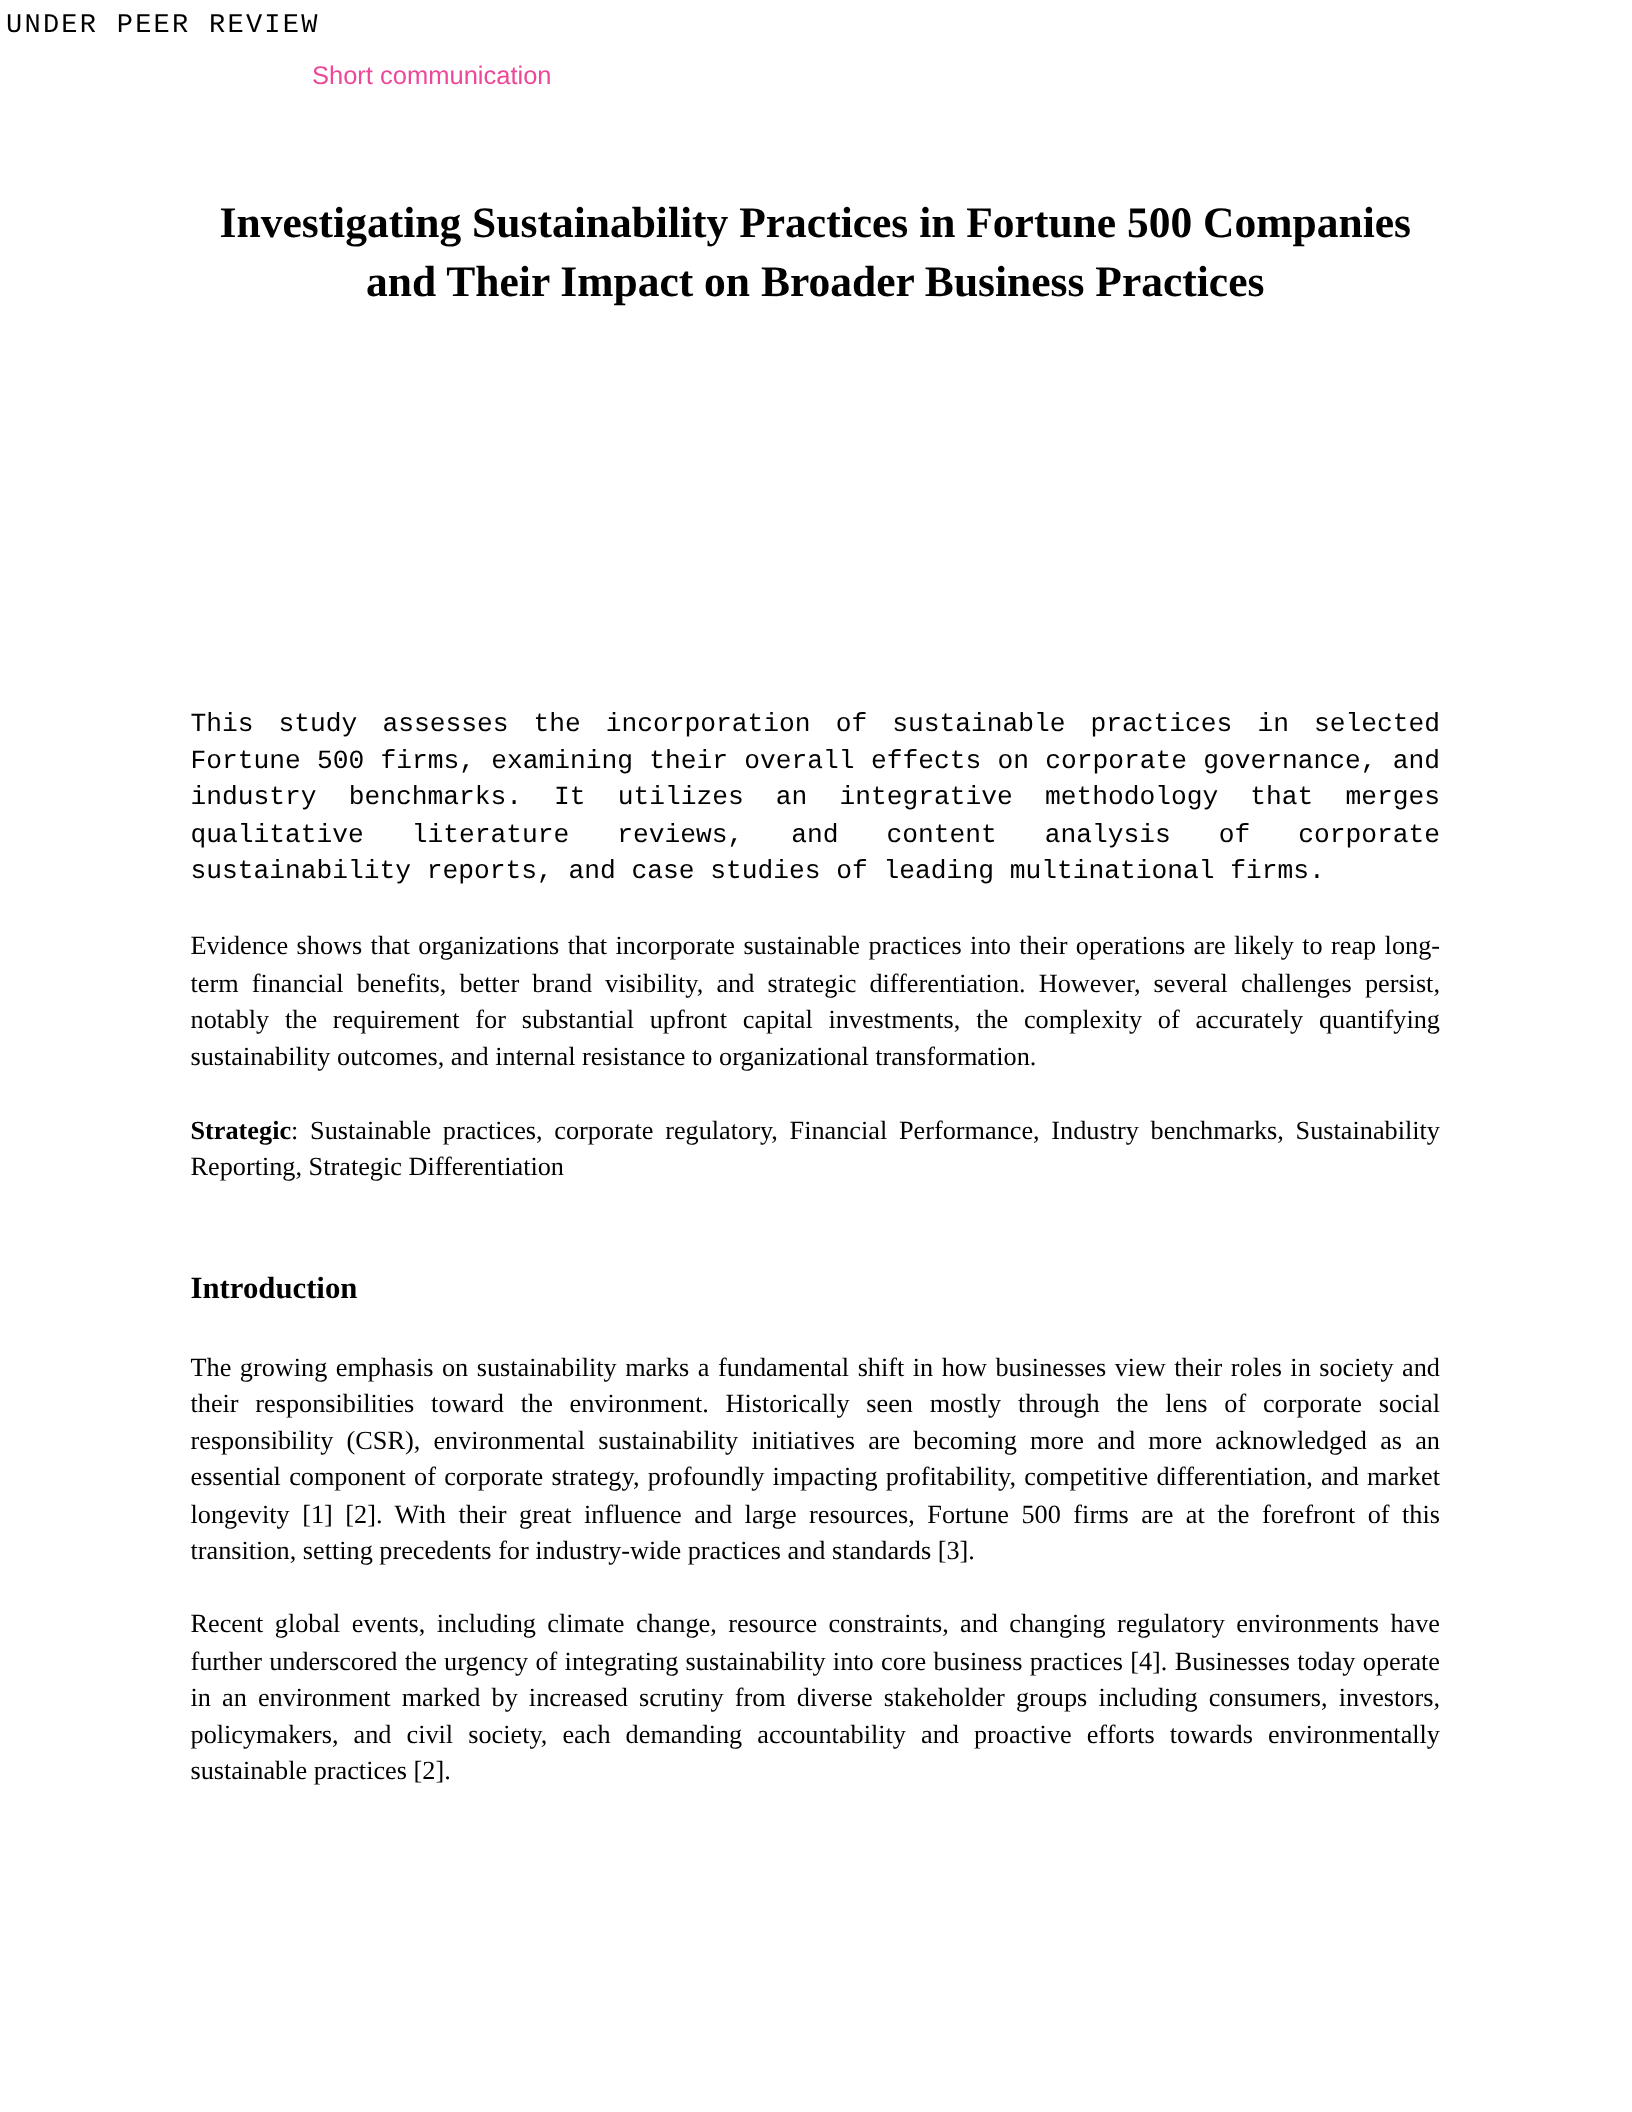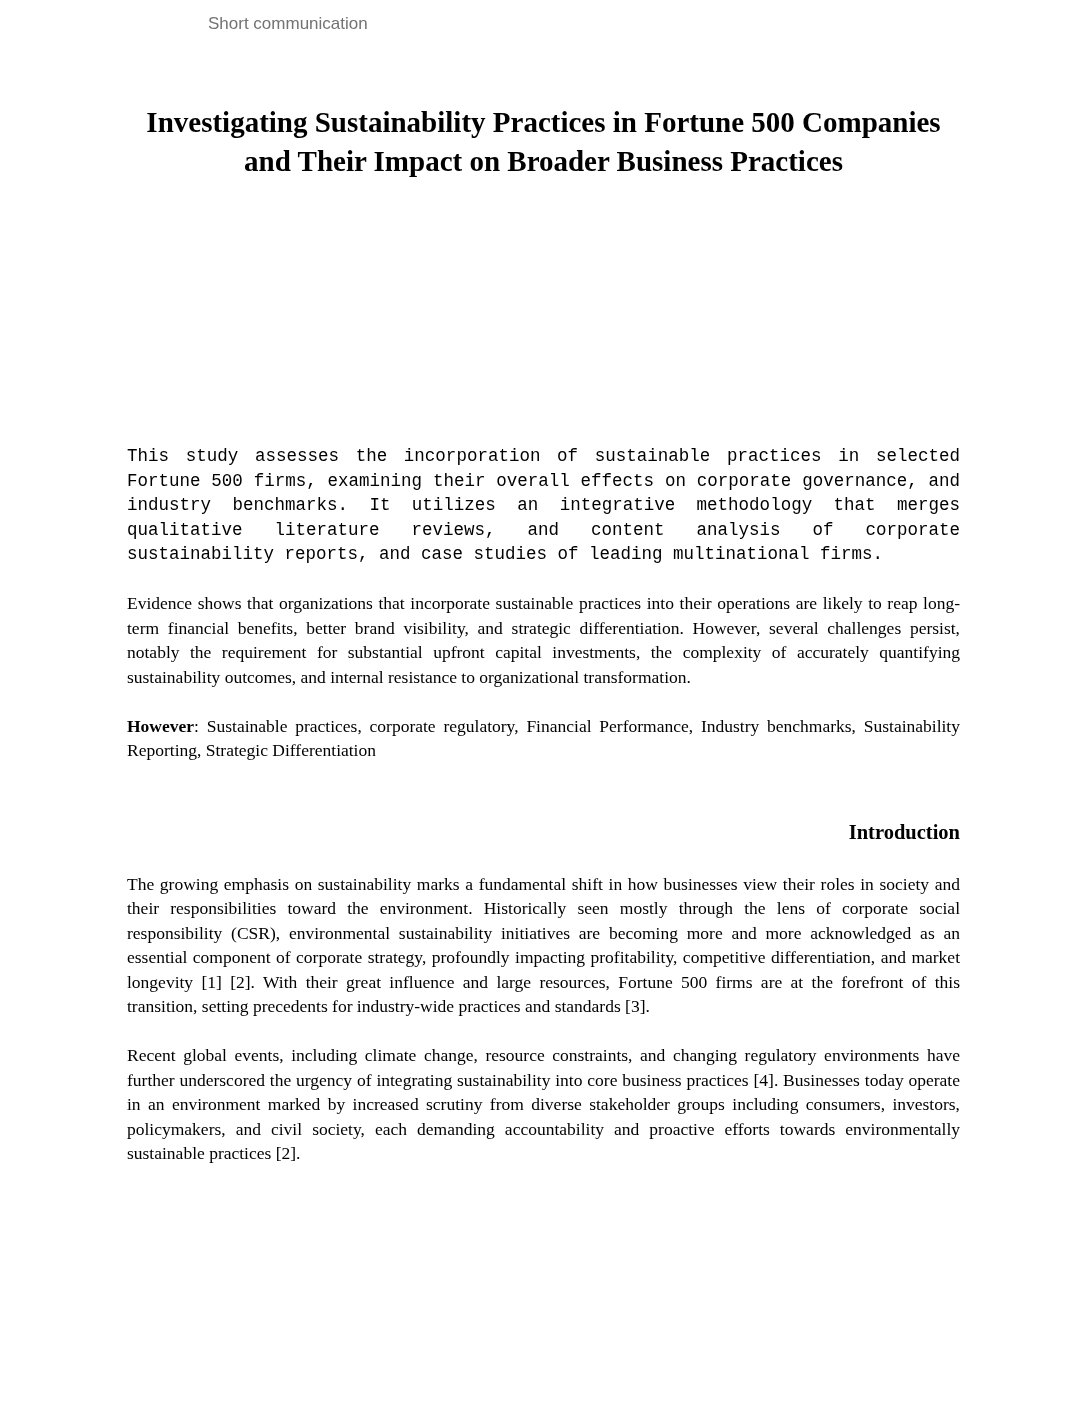--- a/index.html
+++ b/index.html
@@ -21,21 +21,21 @@
     font-size: 18px;
     letter-spacing: 1.5px;
     padding: 7px 0 0 4px;
     color: #000000;
     white-space: pre;
   }
   .doc-type {
     font-family: "Liberation Sans", "DejaVu Sans", sans-serif;
     font-size: 17px;
     margin: 14px 0 0 208px;
-    color: #737373;
+    color: #ec4899;
   }
   .content {
     margin: 0 128px 0 127px;
     font-family: "Liberation Serif", "DejaVu Serif", serif;
     font-size: 17.5px;
     line-height: 24.5px;
     text-align: justify;
     color: #000000;
   }
   .paper-title {
@@ -52,43 +52,44 @@
   p.abstract-first {
     margin-top: 263px;
     font-family: Liberation Mono, monospace;
   }
   .section-heading {
     font-family: "Liberation Serif", "DejaVu Serif", serif;
     font-size: 20.5px;
     line-height: 26px;
     font-weight: bold;
     margin: 56px 0 27px 0;
-    text-align: right;
+    text-align: left;
   }
   .kw-label {
     font-weight: bold;
   }
 </style>
 </head>
 <body>
 
 <div class="page">
 
+  <div class="review-banner">UNDER PEER REVIEW</div>
 
   <div class="doc-type">Short communication</div>
 
   <div class="content">
 
     <h1 class="paper-title">Investigating Sustainability Practices in Fortune 500 Companies and Their Impact on Broader Business Practices</h1>
 
     <p class="body abstract-first">This study assesses the incorporation of sustainable practices in selected Fortune 500 firms, examining their overall effects on corporate governance, and industry benchmarks. It utilizes an integrative methodology that merges qualitative literature reviews, and content analysis of corporate sustainability reports, and case studies of leading multinational firms.</p>
 
     <p class="body">Evidence shows that organizations that incorporate sustainable practices into their operations are likely to reap long-term financial benefits, better brand visibility, and strategic differentiation. However, several challenges persist, notably the requirement for substantial upfront capital investments, the complexity of accurately quantifying sustainability outcomes, and internal resistance to organizational transformation.</p>
 
-    <p class="body"><span class="kw-label">However</span><span>: Sustainable practices, corporate regulatory, Financial Performance, Industry benchmarks, Sustainability Reporting, Strategic Differentiation</span></p>
+    <p class="body"><span class="kw-label">Strategic</span><span>: Sustainable practices, corporate regulatory, Financial Performance, Industry benchmarks, Sustainability Reporting, Strategic Differentiation</span></p>
 
     <h2 class="section-heading">Introduction</h2>
 
     <p class="body">The growing emphasis on sustainability marks a fundamental shift in how businesses view their roles in society and their responsibilities toward the environment. Historically seen mostly through the lens of corporate social responsibility (CSR), environmental sustainability initiatives are becoming more and more acknowledged as an essential component of corporate strategy, profoundly impacting profitability, competitive differentiation, and market longevity [1] [2]. With their great influence and large resources, Fortune 500 firms are at the forefront of this transition, setting precedents for industry-wide practices and standards [3].</p>
 
     <p class="body">Recent global events, including climate change, resource constraints, and changing regulatory environments have further underscored the urgency of integrating sustainability into core business practices [4]. Businesses today operate in an environment marked by increased scrutiny from diverse stakeholder groups including consumers, investors, policymakers, and civil society, each demanding accountability and proactive efforts towards environmentally sustainable practices [2].</p>
 
   </div>
 </div>
 

